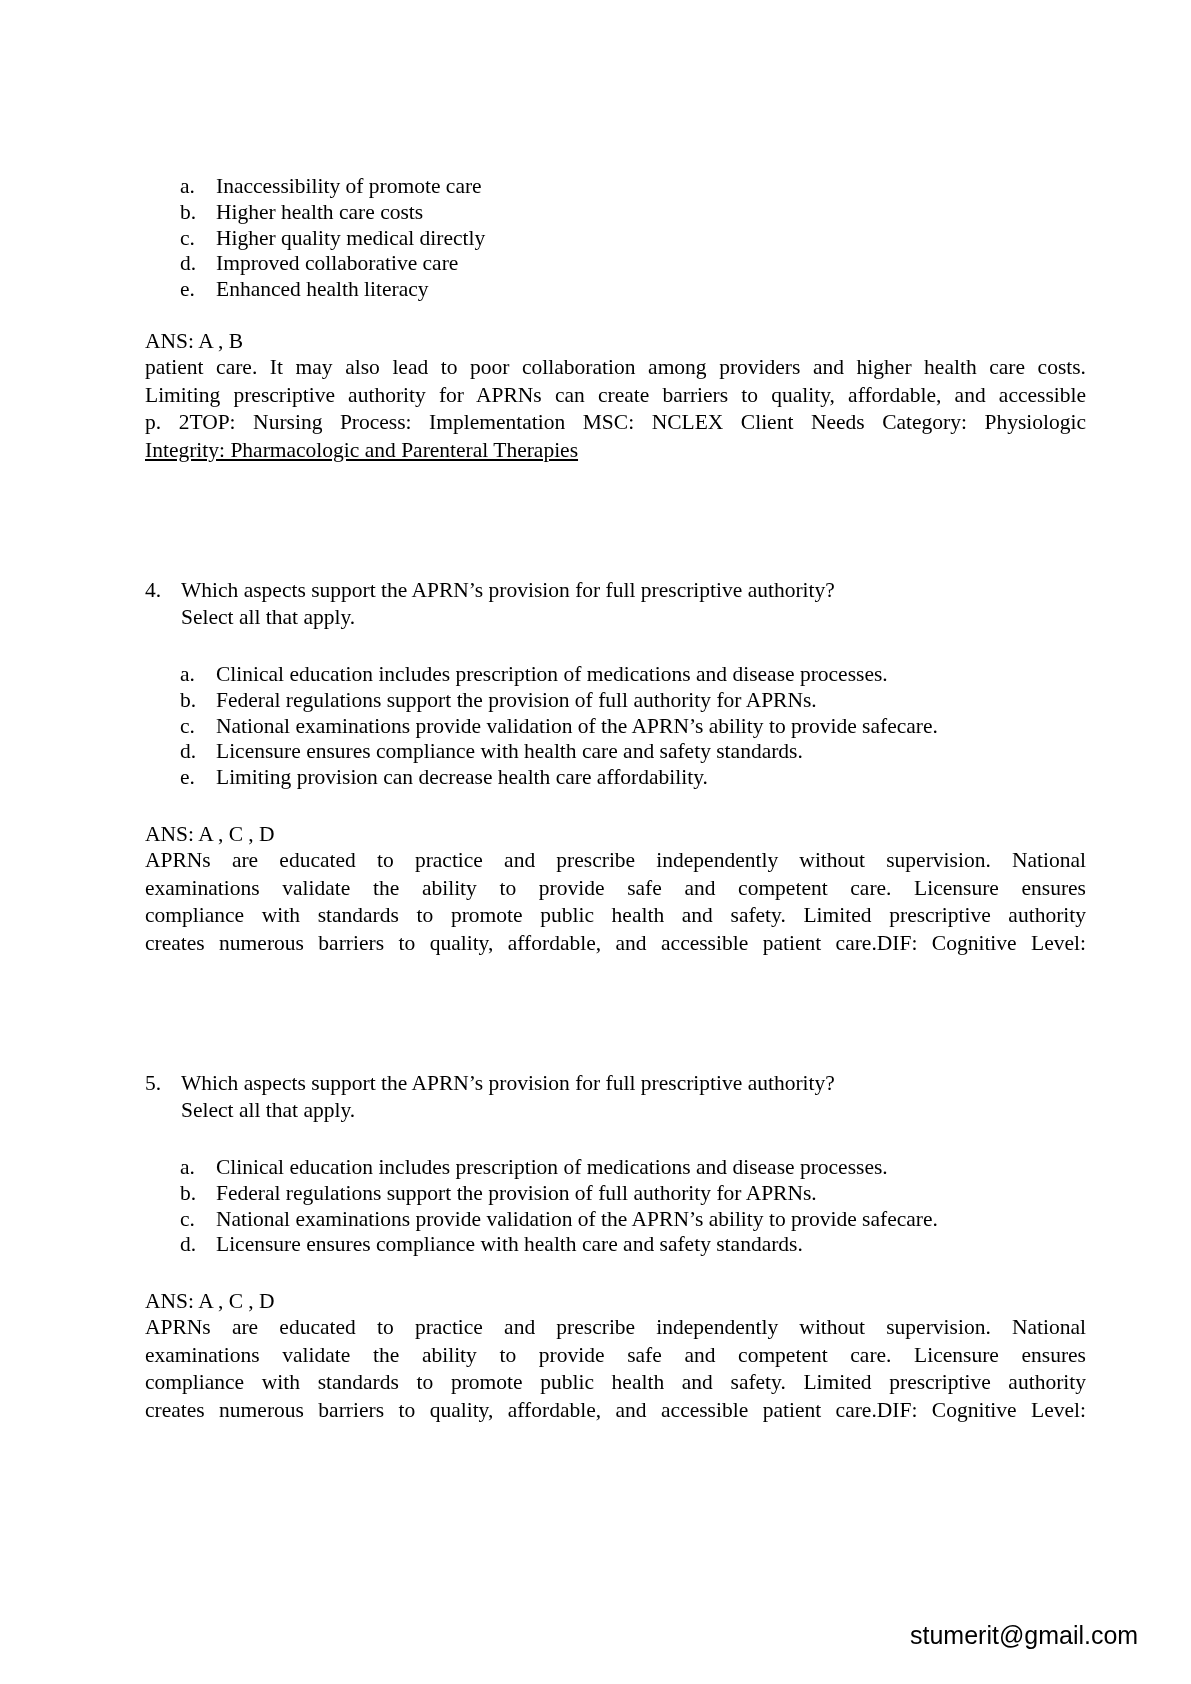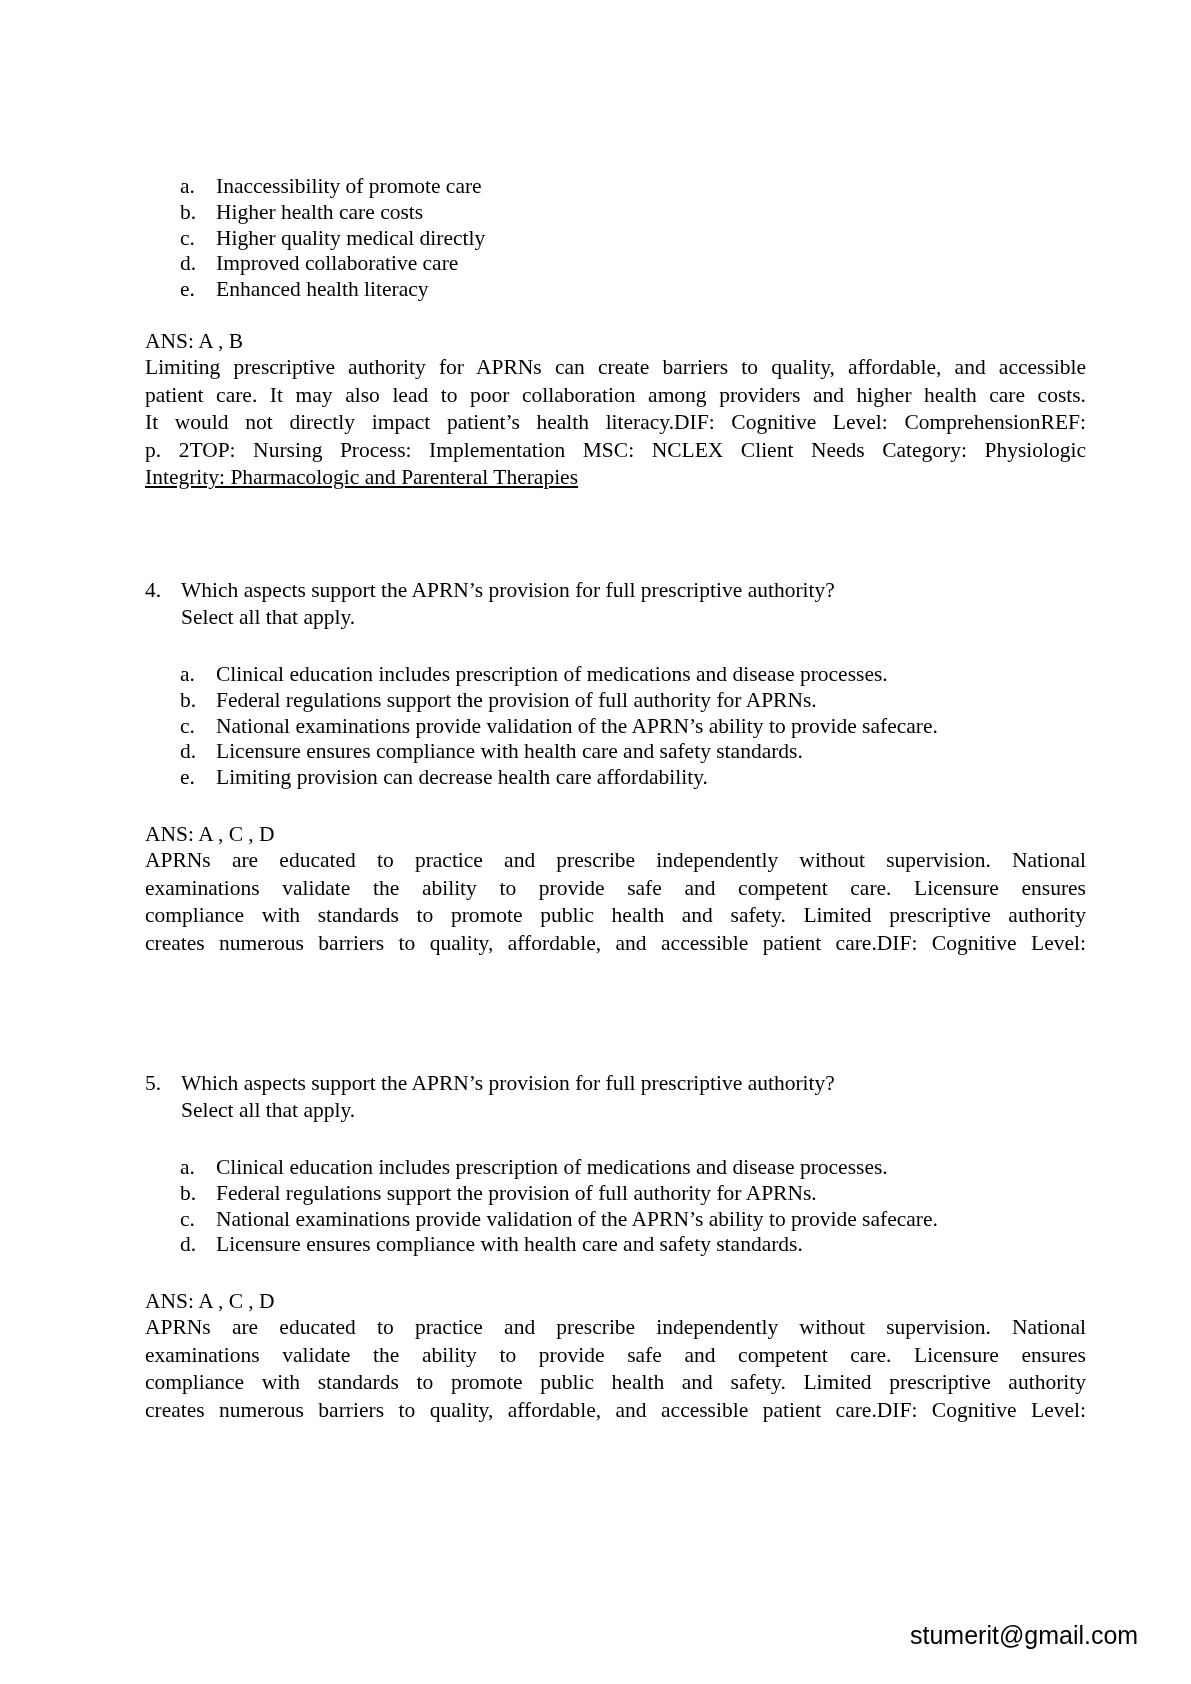--- a/index.html
+++ b/index.html
@@ -122,23 +122,22 @@
     </div>
     <div class="opt">
       <span class="opt-letter">e.</span>
       <span class="opt-text">Enhanced health literacy</span>
     </div>
   </div>
 
   <div class="ans" style="top:329px;">ANS: A , B</div>
 
   <div class="rationale" style="top:355px;">
+    <span class="line">patient care. It may also lead to poor collaboration among providers and higher health care costs.</span>
     <span class="line">Limiting prescriptive authority for APRNs can create barriers to quality, affordable, and accessible</span>
-    <span class="line">patient care. It may also lead to poor collaboration among providers and higher health care costs.</span>
-    <span class="line">It would not directly impact patient’s health literacy.DIF: Cognitive Level: ComprehensionREF:</span>
     <span class="line">p. 2TOP: Nursing Process: Implementation MSC: NCLEX Client Needs Category: Physiologic</span>
     <span class="line last">Integrity: Pharmacologic and Parenteral Therapies</span>
   </div>
 
   <div class="question" style="top:578px;">
     <span class="q-num">4.</span>
     <span class="q-text">Which aspects support the APRN’s provision for full prescriptive authority?</span>
     <span class="q-sub">Select all that apply.</span>
   </div>
 

